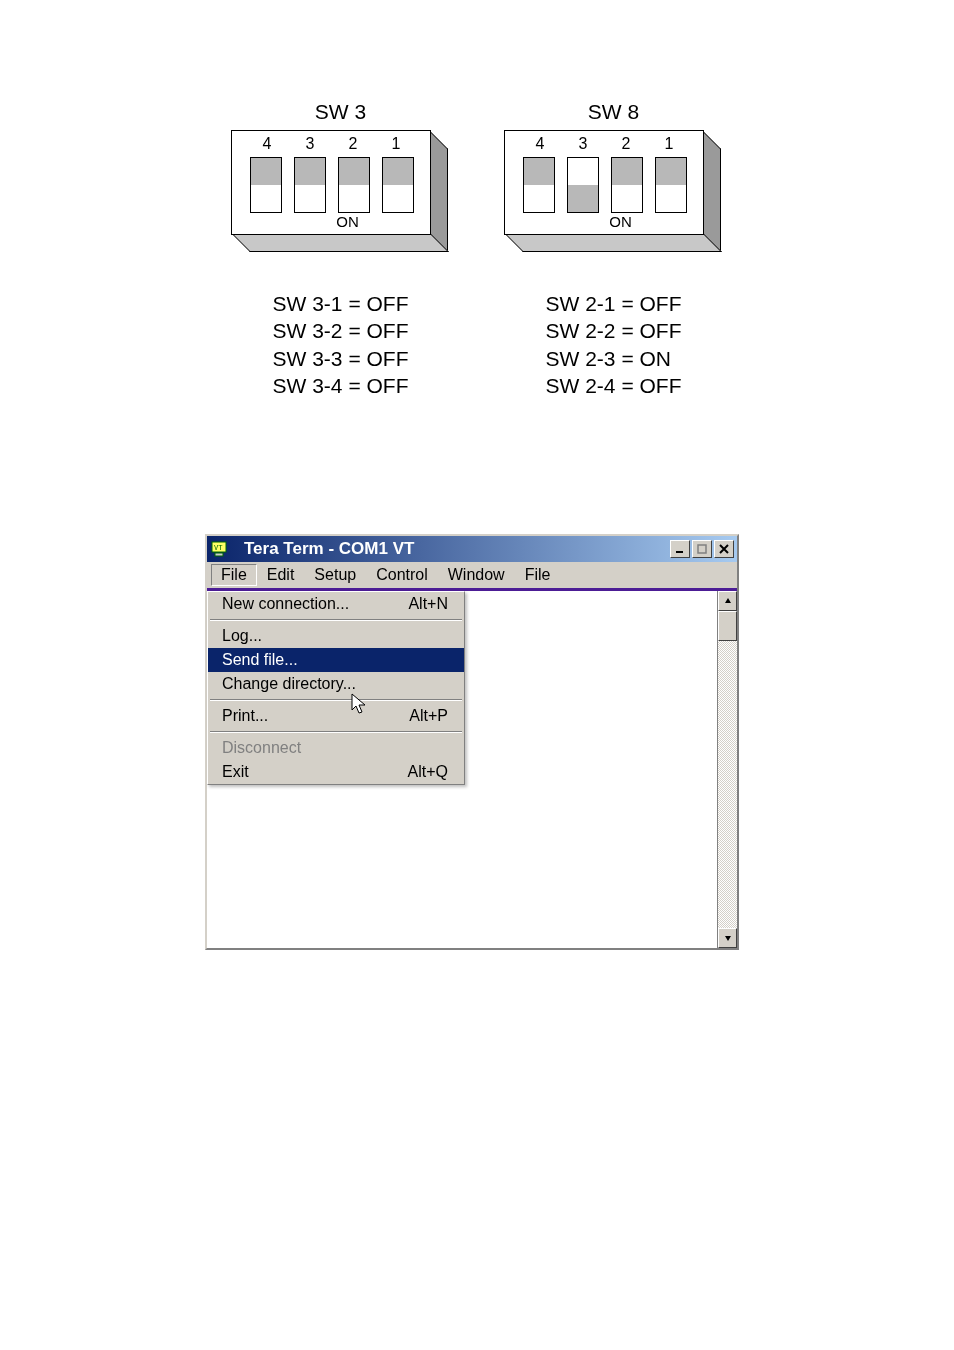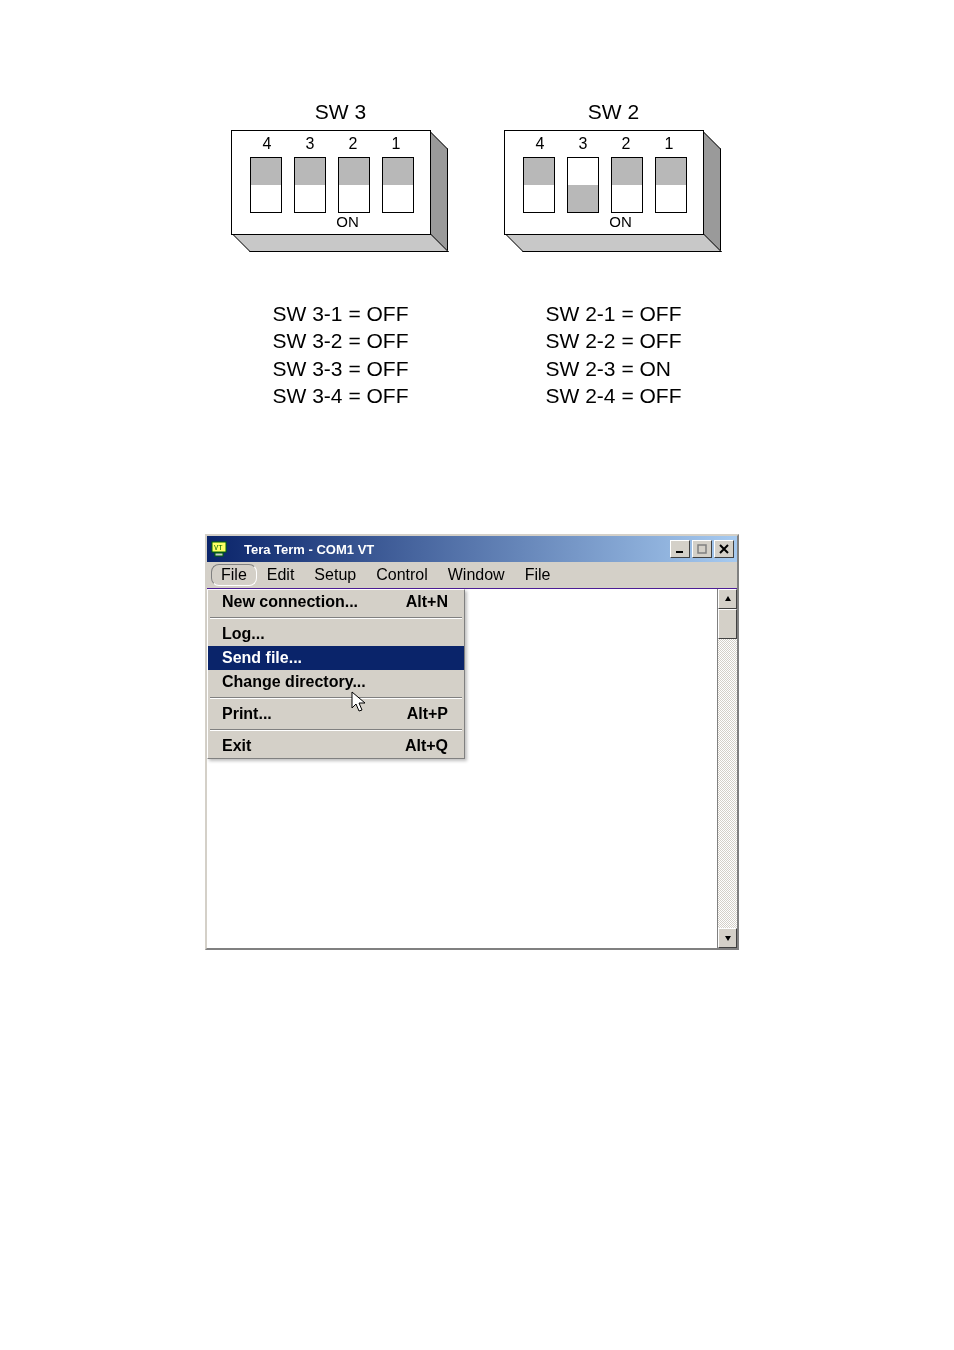--- a/index.html
+++ b/index.html
@@ -101,21 +101,21 @@
   .slot .filled { background: #b8b8b8; }
   .dip-on {
     position: absolute;
     bottom: 4px;
     left: 16px;
     width: 200px;
     text-align: center;
     font-size: 15px;
   }
   .dip-states {
-    margin-top: 40px;
+    margin-top: 30px;
     font-size: 21px;
     line-height: 1.3;
     text-align: left;
   }
 
   
   .tt-window {
     position: absolute;
     left: 205px;
     top: 534px;
@@ -137,21 +137,21 @@
     width: 18px;
     height: 18px;
     margin-right: 16px;
     display: flex;
     align-items: center;
     justify-content: center;
   }
   .titlebar .title {
     color: #fff;
     font-weight: bold;
-    font-size: 13px;
+    font-size: 17px;
     flex: 1;
     font-family: "Tahoma", sans-serif;
   }
   .winbtns {
     display: flex;
     gap: 2px;
   }
   .winbtn {
     width: 20px;
     height: 18px;
@@ -169,36 +169,34 @@
   .winbtn.disabled { color: #808080; }
   .menubar {
     background: #d4d0c8;
     display: flex;
     padding: 2px 4px;
     font-size: 16px;
     font-family: "Tahoma", sans-serif;
   }
   .menubar .menu-item {
     padding: 2px 10px;
-    border-radius: 8px;
   }
   .menubar .menu-item.active {
     background: #d4d0c8;
     border: 1px solid #808080;
     border-right-color: #fff;
     border-bottom-color: #fff;
     padding: 1px 9px;
   }
   .client {
     position: relative;
     height: 360px;
     background: #86efac;
-    border-top: 1px solid #4c1d95;
-    display: flex;
-    font-weight: bold;
+    border-top: 3px solid #4c1d95;
+    display: flex;
   }
   .client-inner {
     flex: 1;
     background: #fff;
   }
   .scrollbar {
     width: 20px;
     background: #d4d0c8;
     display: flex;
     flex-direction: column;
@@ -313,21 +311,21 @@
     </div>
     <div class="dip-states">
       <div>SW 3-1 = OFF</div>
       <div>SW 3-2 = OFF</div>
       <div>SW 3-3 = OFF</div>
       <div>SW 3-4 = OFF</div>
     </div>
   </div>
 
   <div class="dip-col">
-    <div class="dip-title">SW 2</div>
+    <div class="dip-title">SW 8</div>
     <div class="dip-body-wrap">
       <div class="dip-right"></div>
       <div class="dip-bottom"></div>
       <div class="dip-face">
         <div class="dip-nums">
           <span>4</span>
           <span>3</span>
           <span>2</span>
           <span>1</span>
         </div>
@@ -432,20 +430,24 @@
       <div class="dd-item">
         <span>Change directory...</span>
         <span></span>
       </div>
       <div class="dd-sep"></div>
       <div class="dd-item">
         <span>Print...</span>
         <span>Alt+P</span>
       </div>
       <div class="dd-sep"></div>
+      <div class="dd-item disabled">
+        <span>Disconnect</span>
+        <span></span>
+      </div>
       <div class="dd-item">
         <span>Exit</span>
         <span>Alt+Q</span>
       </div>
     </div>
 
     <svg class="cursor" style="left:144px; top:102px;" viewBox="0 0 20 24">
       <path d="M1 1 L1 17 L5 13 L8 20 L11 19 L8 12 L14 12 Z" fill="#fff" stroke="#000" stroke-width="1"></path>
     </svg>
   </div>

